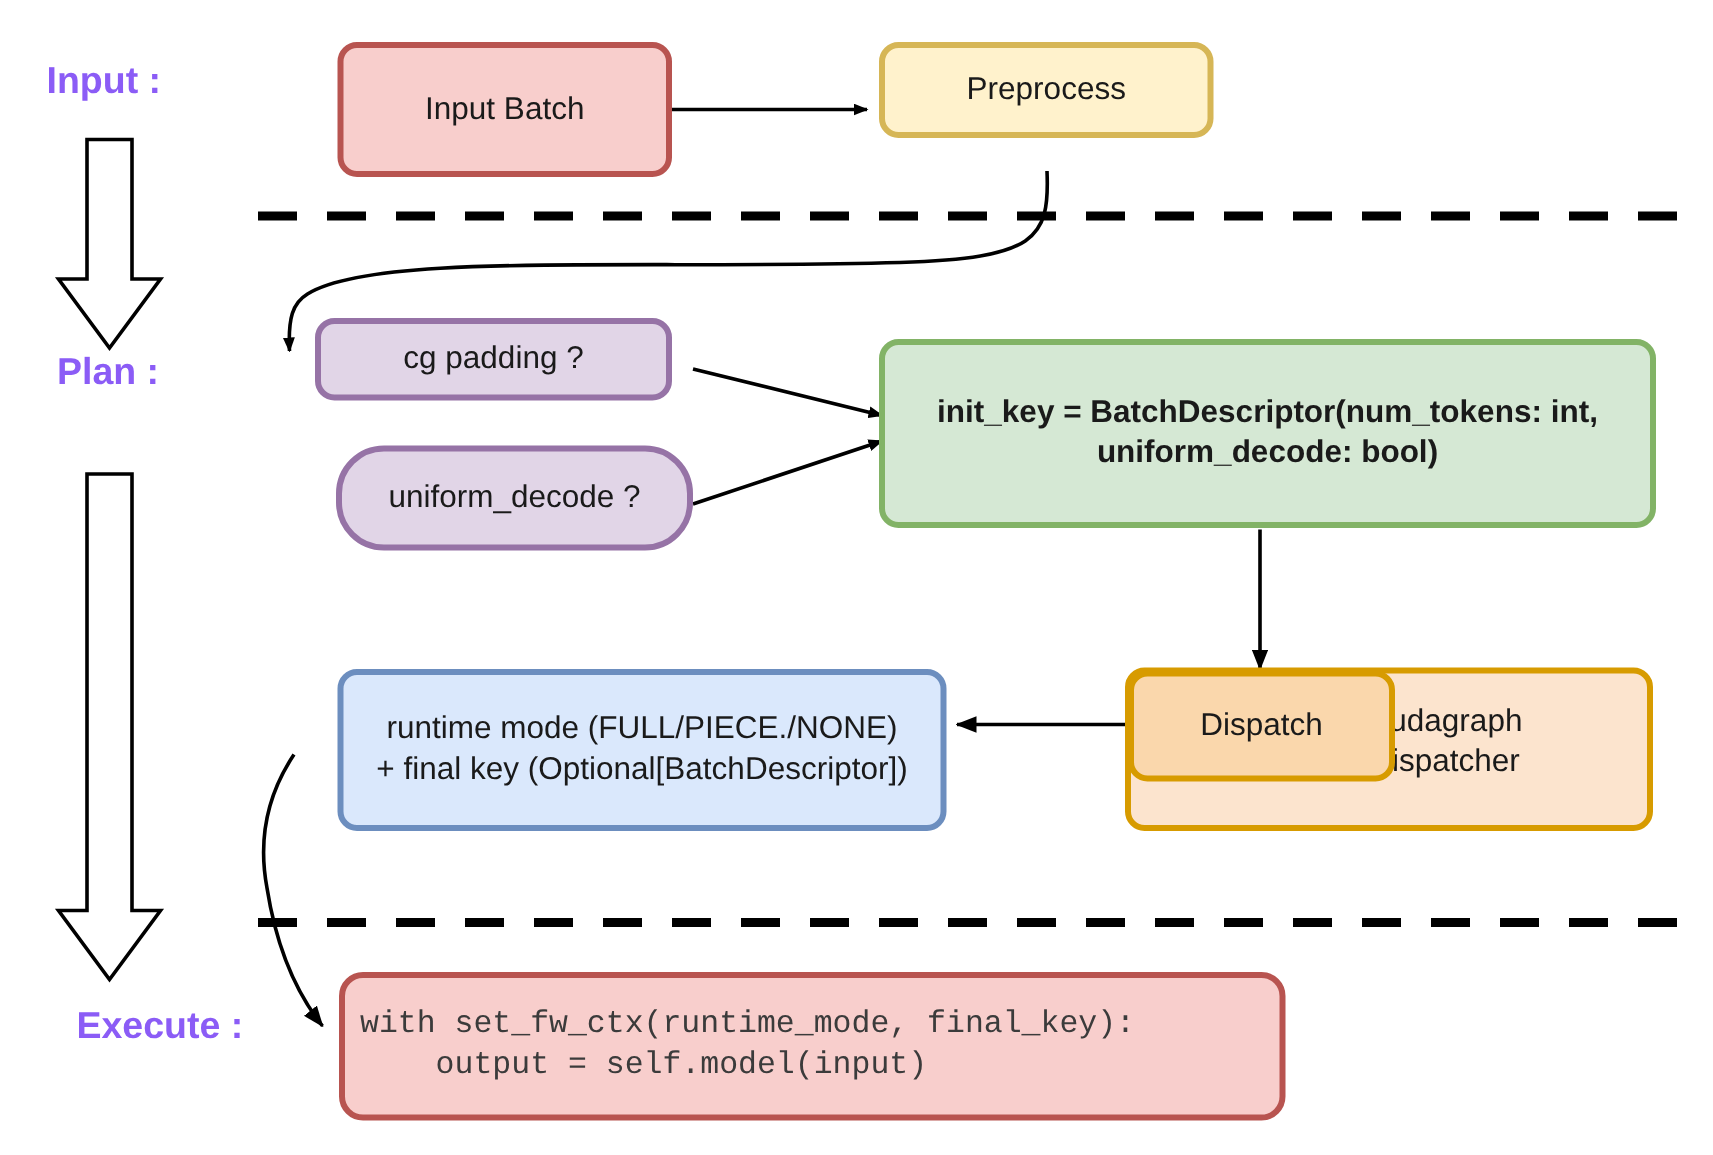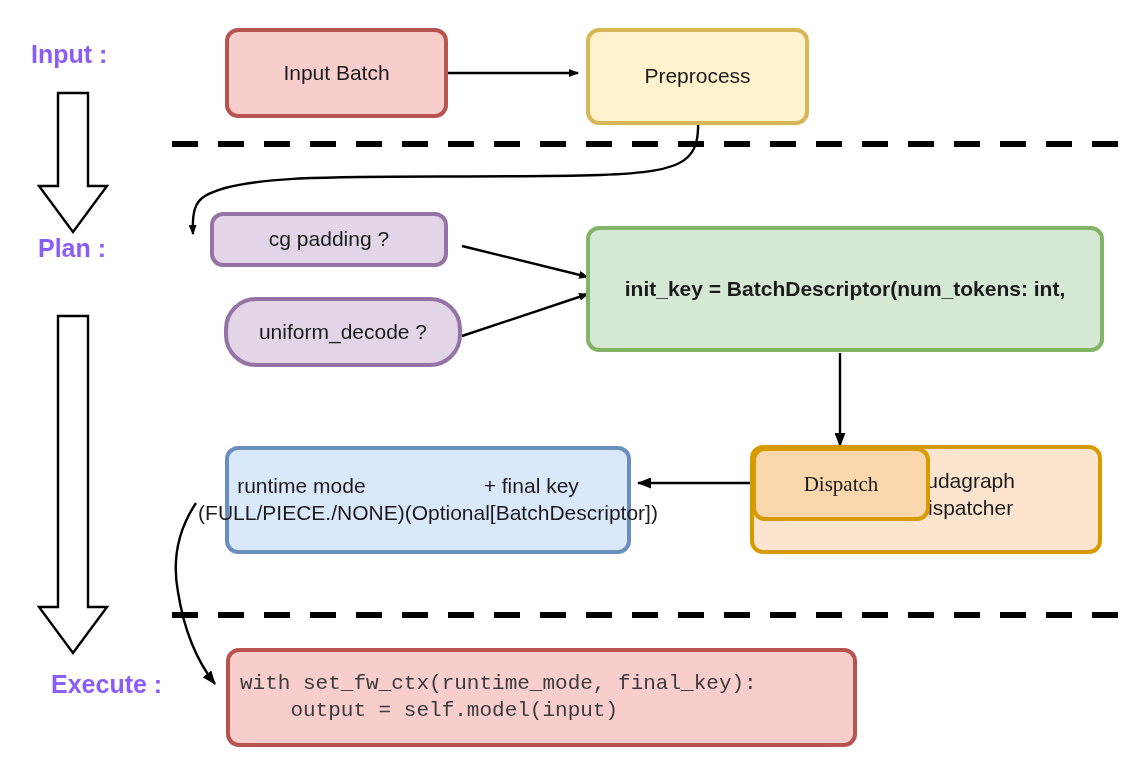--- a/index.html
+++ b/index.html
@@ -51,20 +51,21 @@
   .node-code {
     background: #f8cecc;
     border-color: #b85450;
     font-family: "Liberation Mono", monospace;
     font-size: 21px;
     justify-content: flex-start;
     text-align: left;
     white-space: pre;
     padding-left: 10px;
     color: #3b3b3b;
+    border-radius: 16px;
   }
   .svg-layer {
     position: absolute;
     left: 0;
     top: 0;
     width: 1142px;
     height: 770px;
     pointer-events: none;
   }
   .node span { display: block; }
@@ -114,51 +115,52 @@
   <div class="stage-label" style="left:31px; top:40px;">Input :</div>
 
   <div class="stage-label" style="left:38px; top:234px;">Plan :</div>
 
   <div class="stage-label" style="left:11px; top:670px;margin-left:40px;">Execute :</div>
 
   <div class="node node-pink" style="left:225px; top:28px; width:223px; height:90px;">
     <span>Input Batch</span>
   </div>
 
-  <div class="node node-yellow" style="left:586px; top:28px; width:223px; height:97px;">
+  <div class="node node-yellow" style="left:586px; top:28px; width:223px; height:64px;">
     <span>Preprocess</span>
   </div>
 
   <div class="node node-purple" style="left:210px; top:212px; width:238px; height:55px;align-items:center;">
     <span>cg padding ?</span>
   </div>
 
   <div class="node node-purple" style="left:224px; top:297px; width:238px; height:70px;border-radius:32px;">
     <span>uniform_decode ?</span>
   </div>
 
   <div class="node node-green" style="left:586px; top:226px; width:518px; height:126px; flex-direction:column;">
     <span>init_key = BatchDescriptor(num_tokens: int,</span>
+    <span>uniform_decode: bool)</span>
   </div>
 
   <div class="node node-orange-outer" style="left:750px; top:445px; width:352px; height:109px;
               justify-content:flex-end; align-items:center; flex-direction:column;
               padding-right:18px; padding-top:10px;">
     <div style="width:100%; display:flex; flex-direction:column; align-items:flex-end;
                 justify-content:center; height:100%; padding-right:4px;">
       <span style="text-align:center; width:230px;">Cudagraph</span>
       <span style="text-align:center; width:230px;">Dispatcher</span>
     </div>
   </div>
 
-  <div class="node node-orange-inner" style="left:752px; top:447px; width:178px; height:74px;font-family:Liberation Serif, serif;">
+  <div class="node node-orange-inner" style="left:752px; top:447px; width:178px; height:74px;">
     <span>Dispatch</span>
   </div>
 
-  <div class="node node-blue" style="left:225px; top:446px; width:406px; height:108px; flex-direction:row;">
+  <div class="node node-blue" style="left:225px; top:446px; width:406px; height:108px; flex-direction:column;">
     <span>runtime mode (FULL/PIECE./NONE)</span>
     <span>+ final key (Optional[BatchDescriptor])</span>
   </div>
 
   <div class="node node-code" style="left:226px; top:648px; width:631px; height:99px; flex-direction:column;
               align-items:flex-start; justify-content:center;">
     <span>with set_fw_ctx(runtime_mode, final_key):</span>
     <span>    output = self.model(input)</span>
   </div>
 

